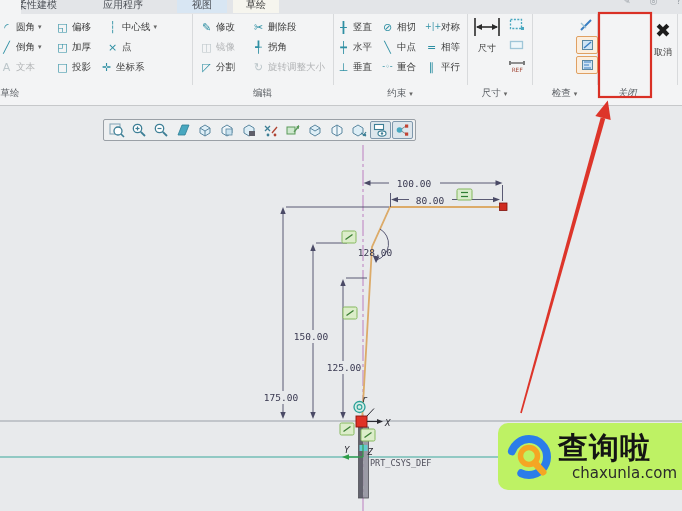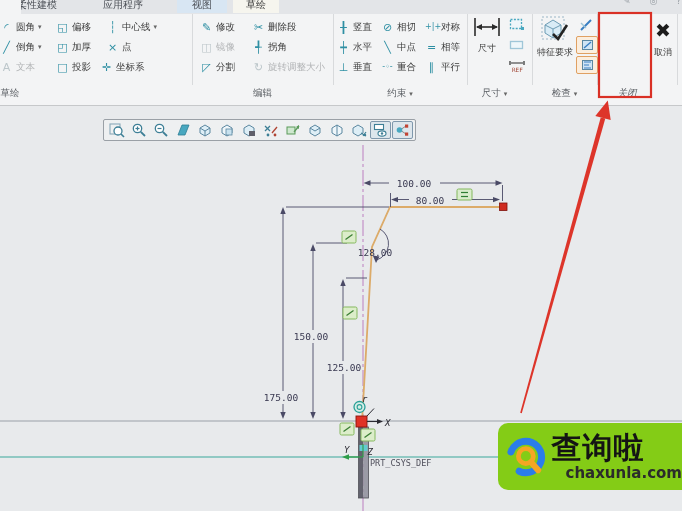--- a/index.html
+++ b/index.html
@@ -36,26 +36,26 @@
             padding:0 2px;gap:1px;z-index:10;}
   .tbtn{width:21px;height:18px;display:flex;align-items:center;justify-content:center;border-radius:2px;}
   .tbtn.pressed{border:1px solid #7f98ac;background:#dde6ec;width:19px;height:16px;}
   
   .canvas{position:absolute;left:0;top:105px;width:682px;height:406px;background:#e8eaec;z-index:1;}
   svg text{font-family:"DejaVu Sans Mono","Liberation Mono",monospace;}
   .overlay{position:absolute;left:0;top:0;width:682px;height:511px;pointer-events:none;}
   #sketchsvg{z-index:5;}
   #marksvg{z-index:50;}
   
-  .watermark{position:absolute;left:498px;top:423px;width:184px;height:67px;background:#84cc16;
+  .watermark{position:absolute;left:498px;top:423px;width:184px;height:67px;background:#bef264;
              border-radius:10px 0 0 10px;z-index:20;display:flex;align-items:center;padding-left:6px;
              box-sizing:border-box;}
   .wm-text{display:flex;flex-direction:column;line-height:1;margin-left:2px;}
   .wm-title{font-size:30px;font-weight:bold;color:#141414;letter-spacing:1px;}
-  .wm-url{font-size:15px;font-weight:bold;color:#2b2b2b;margin-top:3px;margin-left:14px;text-align:right;}
+  .wm-url{font-size:15px;font-weight:normal;color:#2b2b2b;margin-top:3px;margin-left:14px;text-align:right;}
 </style>
 </head>
 <body>
 
 <div class="ribbon">
   <div class="tabrow">
     <div class="tab" style="left:-14px;width:60px;">柔性建模</div>
     <div class="tab" style="left:62px;width:80px;">应用程序</div>
     <div class="tab hl" style="left:156px;width:50px;">视图</div>
     <div class="tab active" style="left:212px;width:46px;">草绘</div>
@@ -200,29 +200,20 @@
             <line x1="2" y1="4" x2="2" y2="8" stroke="#2b2b2b" stroke-width="1.2"></line>
             <line x1="16" y1="4" x2="16" y2="8" stroke="#2b2b2b" stroke-width="1.2"></line>
             <line x1="3" y1="6" x2="15" y2="6" stroke="#2b2b2b" stroke-width="1"></line>
             <text x="4" y="14.5" font-size="6" fill="#a04434">REF</text>
           </svg>
         </div>
       </div>
     </div>
 
     <div class="group" style="left:532px;width:65px;">
-      <div class="bigbtn" style="left:2px;width:42px;">
-        <svg width="28" height="28" viewBox="0 0 28 28">
-          <rect x="1" y="1" width="22" height="22" fill="none" stroke="#9bb6c6" stroke-width="1" stroke-dasharray="2 2"></rect>
-          <path d="M4,9 L12,4 L20,9 L20,17 L12,22 L4,17 Z" fill="#d9ecf6" stroke="#6d9cb4" stroke-width="1"></path>
-          <path d="M4,9 L12,13 L20,9 M12,13 L12,22" fill="none" stroke="#6d9cb4" stroke-width="1"></path>
-          <path d="M12,18 L17,23 L26,9" fill="none" stroke="#222" stroke-width="2.6"></path>
-        </svg>
-        <span>特征要求</span>
-      </div>
       <div class="smallstack" style="left:44px;top:2px;">
         <div class="sicon">
           <svg width="14" height="14" viewBox="0 0 14 14">
               <line x1="2" y1="12" x2="12" y2="2" stroke="#3a7fc2" stroke-width="2"></line>
               <line x1="2" y1="5" x2="7" y2="10" stroke="#9fc6d8" stroke-width="1.4"></line>
             </svg>
         </div>
         <div class="sicon hot">
           <svg width="13" height="12" viewBox="0 0 13 12">
               <rect x="1.5" y="1.5" width="10" height="9" fill="#cfe4f4" stroke="#5b87a0" stroke-width="1"></rect>

